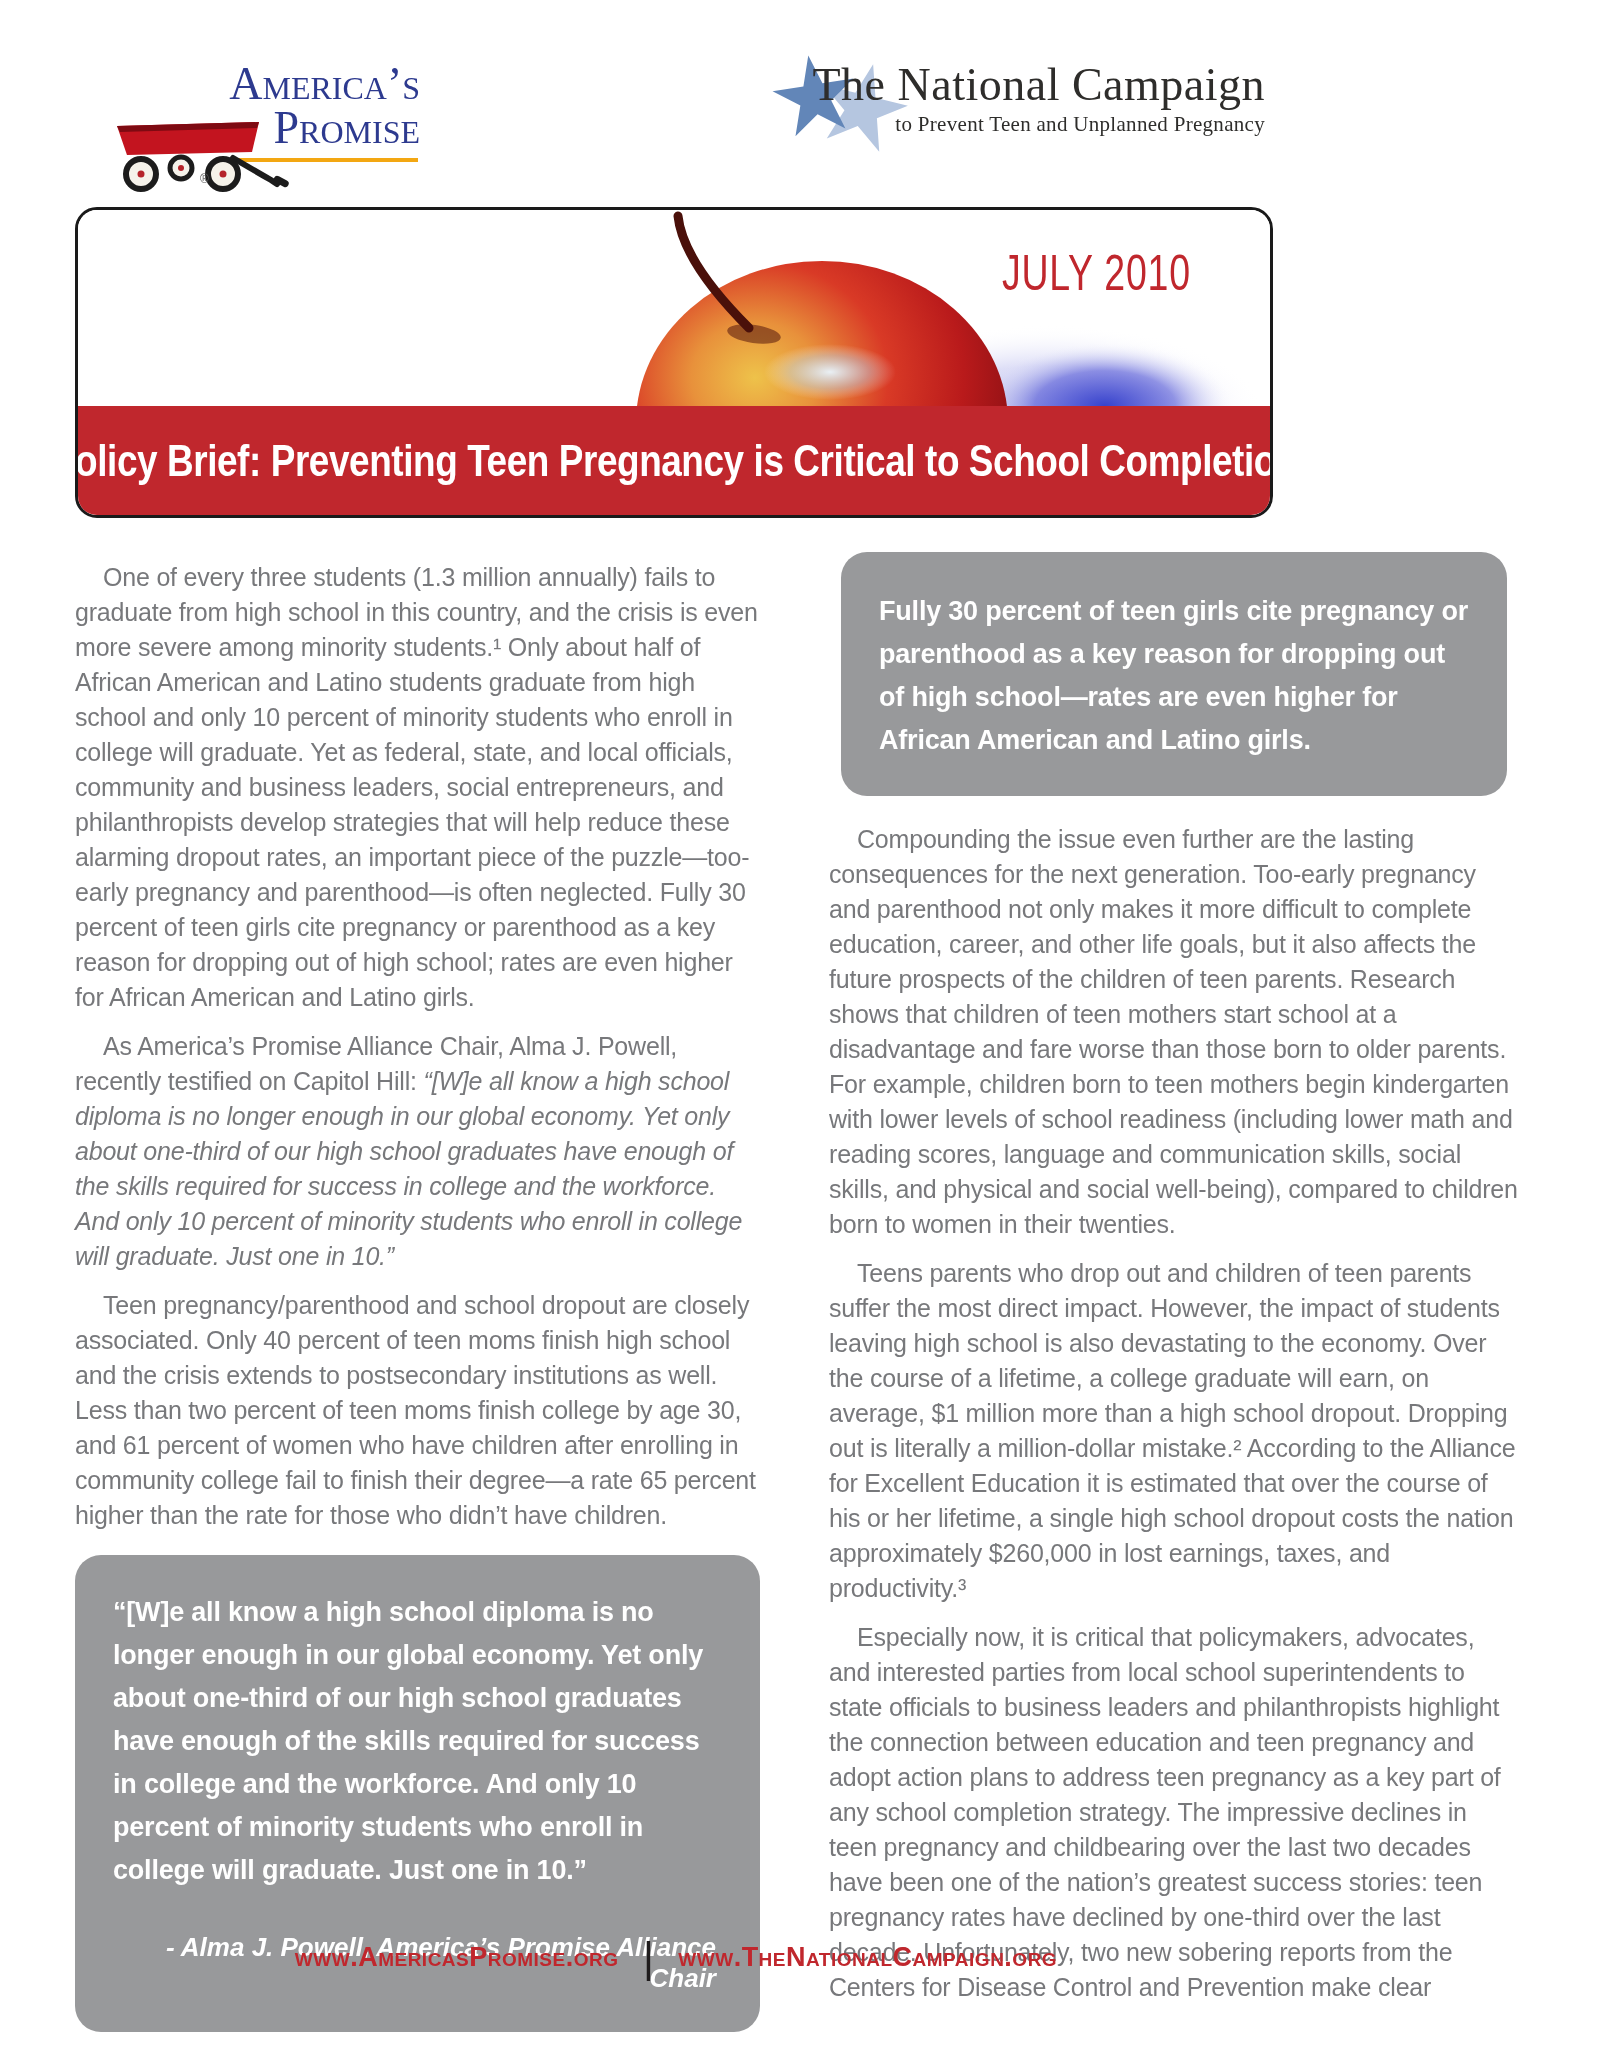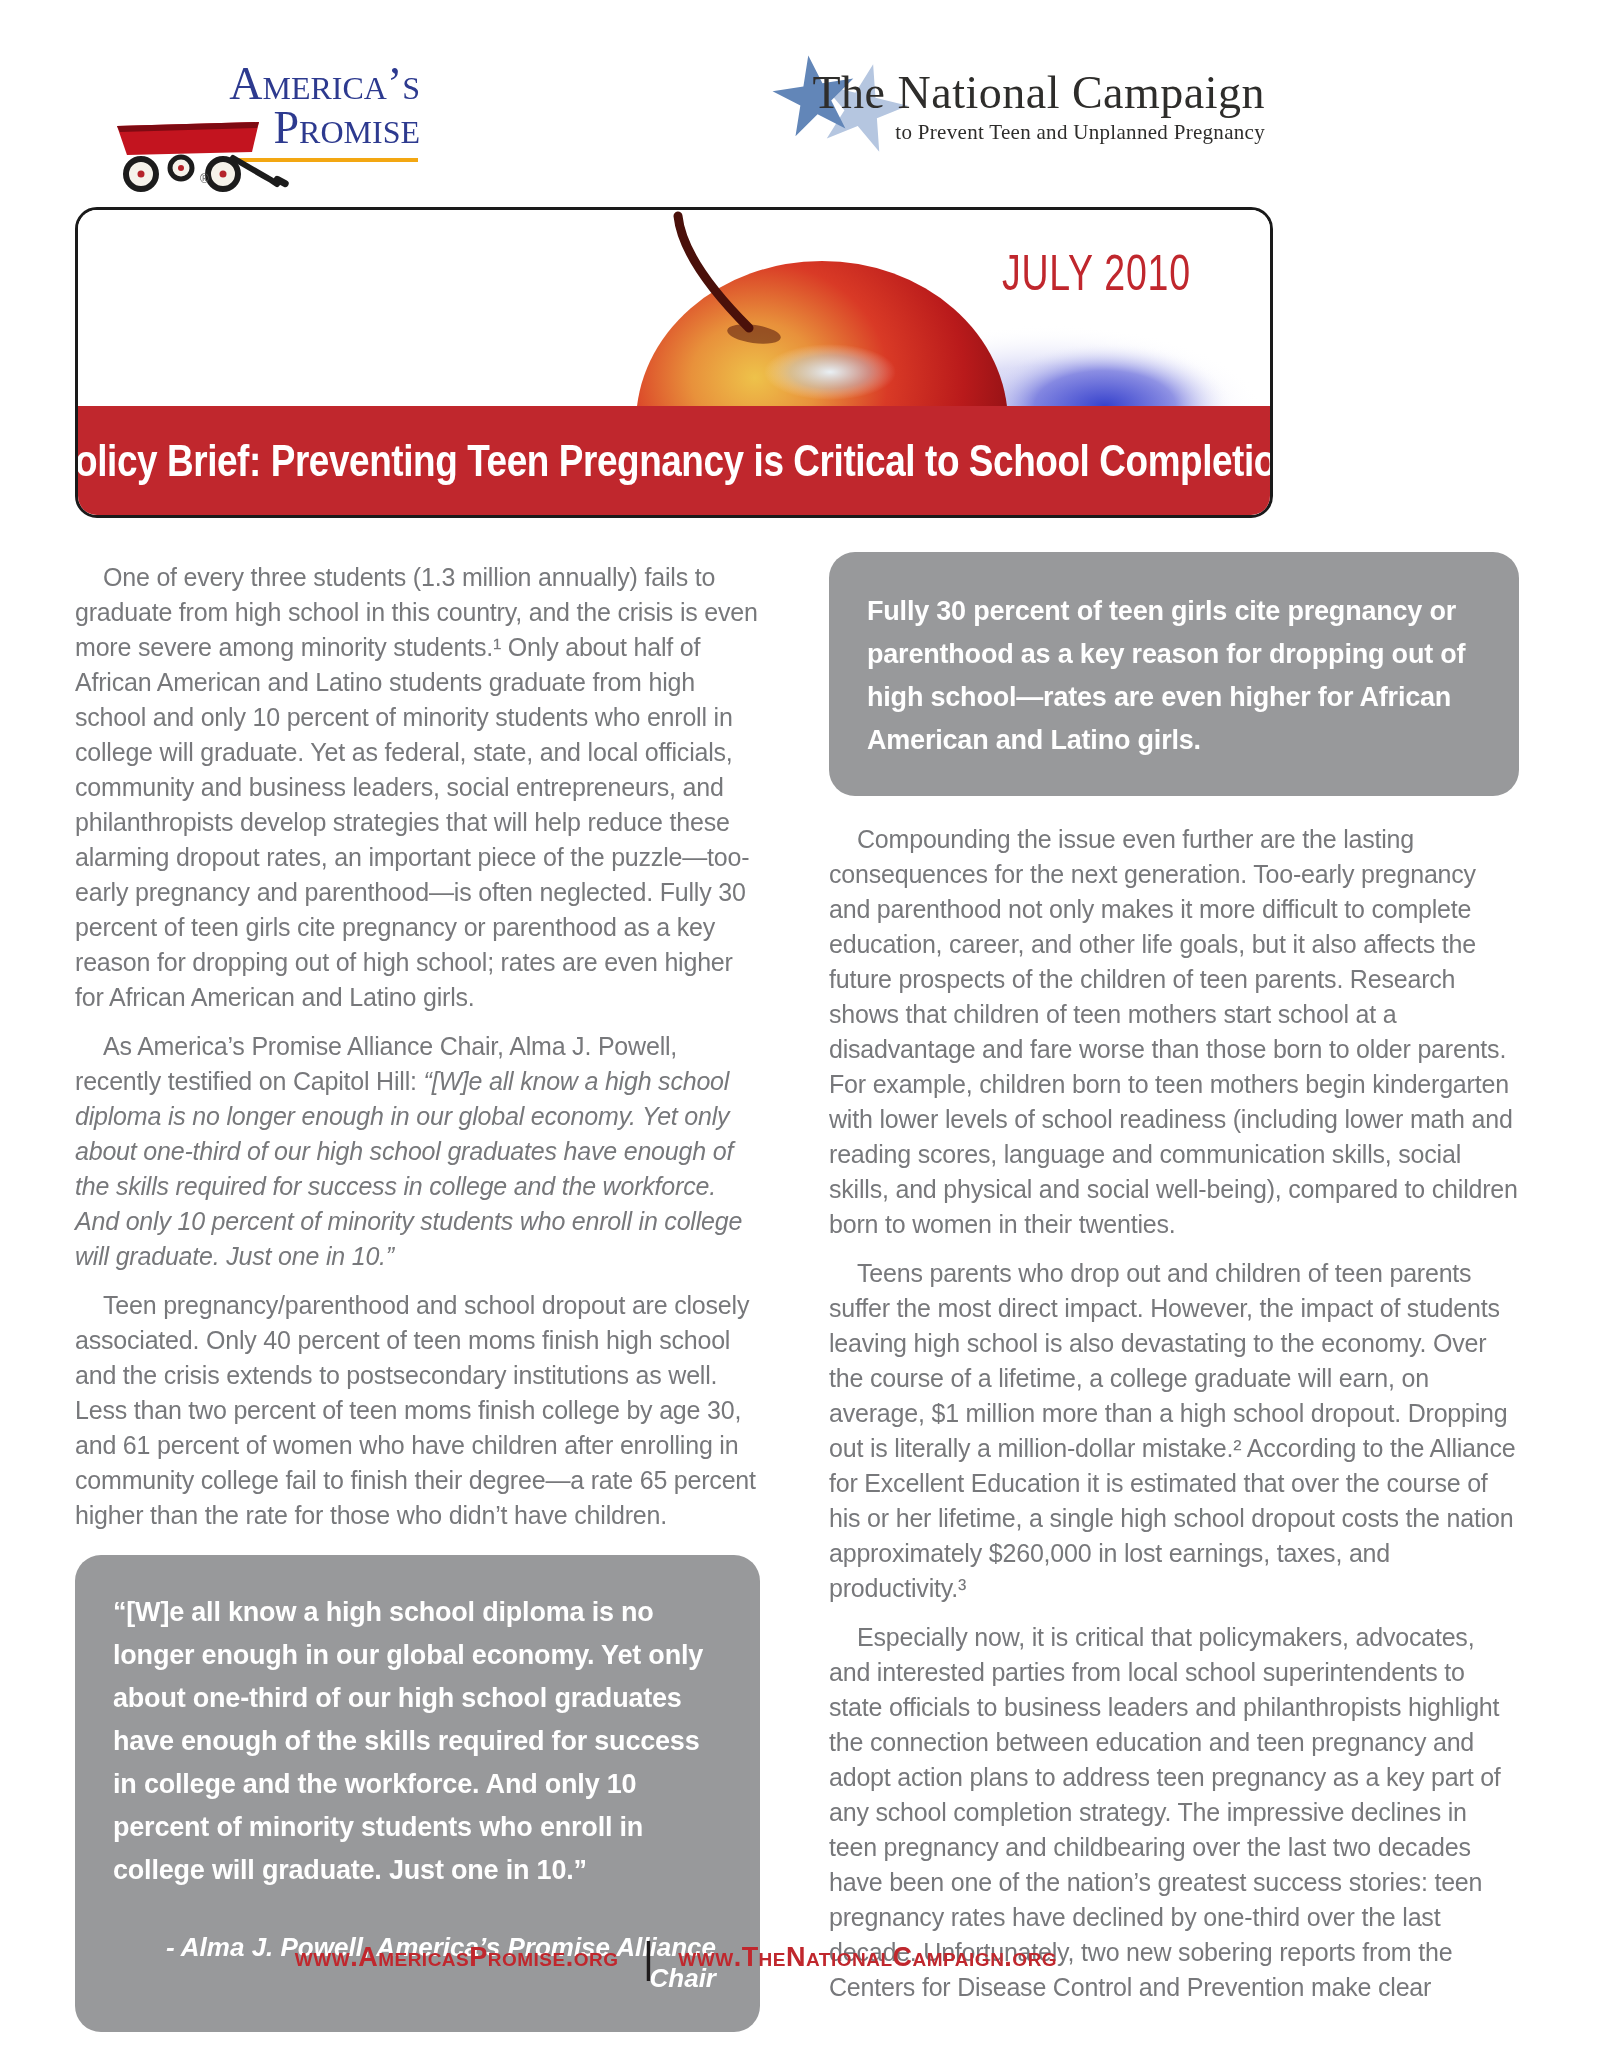--- a/index.html
+++ b/index.html
@@ -24,21 +24,21 @@
   }
   .ap-underline{width:185px;height:4px;background:#f3a712;margin:8px 2px 0 auto;}
   .ap-wagon{position:absolute;left:30px;top:74px;width:190px;height:85px;}
   .ap-reg{position:absolute;left:125px;top:132px;font-size:12px;color:#555;}
 
   .nc-logo{position:absolute;right:87px;top:30px;width:560px;height:125px;text-align:right;}
   .nc-stars{position:absolute;left:62px;top:24px;width:150px;height:105px;}
   .nc-title{
     position:relative;z-index:2;
     font-family:"Liberation Serif", serif;color:#2e2d2b;
-    font-size:46px;line-height:46px;margin-top:40px;letter-spacing:0.5px;
+    font-size:46px;line-height:46px;margin-top:32px;letter-spacing:0.5px;
   }
   .nc-sub{
     position:relative;z-index:2;
     font-family:"Liberation Serif", serif;color:#2e2d2b;
     font-size:21px;line-height:24px;margin-top:4px;letter-spacing:0.3px;
   }
 
   
   .masthead{
     margin:0 79px 0 75px;border:3px solid #1a1a1a;border-radius:22px;
@@ -70,21 +70,21 @@
   .columns{display:flex;margin:34px 85px 0 75px;gap:69px;align-items:flex-start;}
   .col-left{width:685px;flex:none;padding-top:8px;}
   .col-right{width:690px;flex:none;}
   .body-p{
     font-size:25px;line-height:35px;color:#77787b;
     text-indent:28px;margin:0 0 14px;letter-spacing:-0.2px;
   }
   .em{font-style:italic;}
   .callout{background:#98999b;border-radius:26px;color:#ffffff;}
   .callout-left{margin-top:22px;padding:36px 40px 32px 38px;}
-  .callout-right{padding:38px 38px 34px 38px;margin:0 0 26px;}
+  .callout-right{padding:38px 38px 34px 38px;margin:0 12px 26px;}
   .callout-text{
     font-size:27px;font-weight:bold;line-height:43px;margin:0;letter-spacing:-0.2px;
   }
   .callout-attr{
     font-size:26px;font-weight:bold;font-style:italic;
     text-align:right;margin:40px 4px 6px 0;
   }
 
   
   .footer{position:absolute;left:0;top:1934px;width:100%;text-align:center;white-space:nowrap;}

